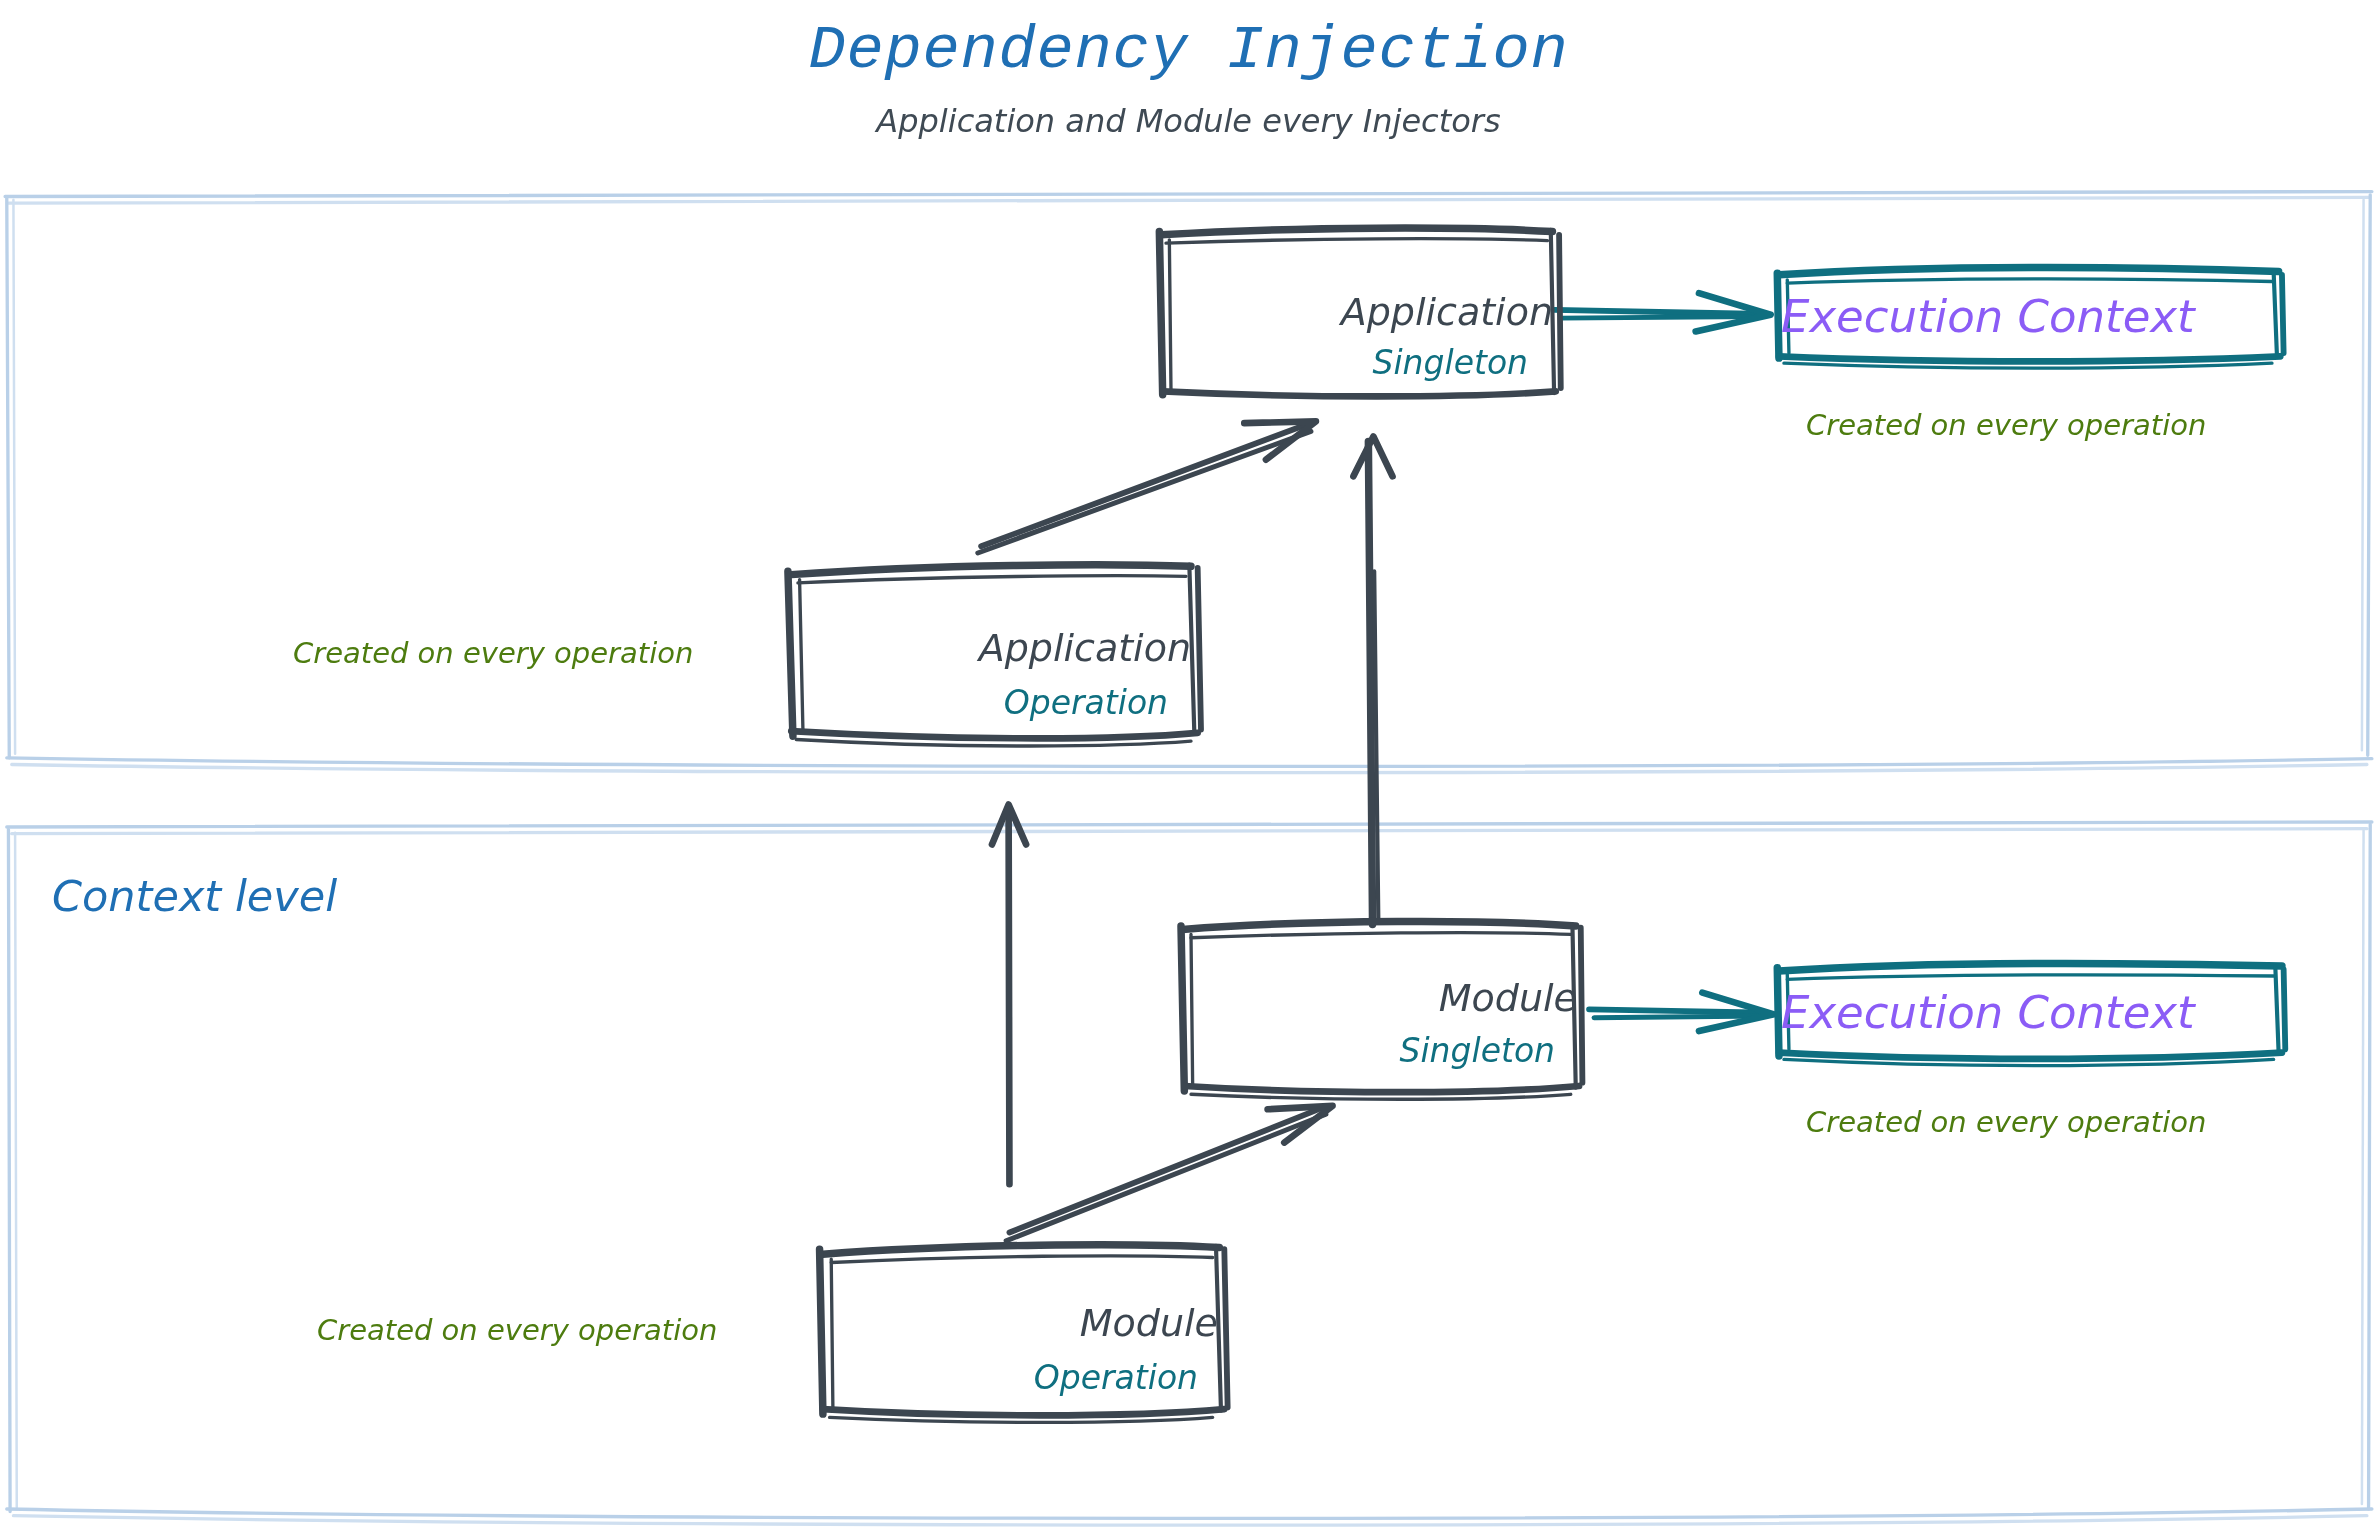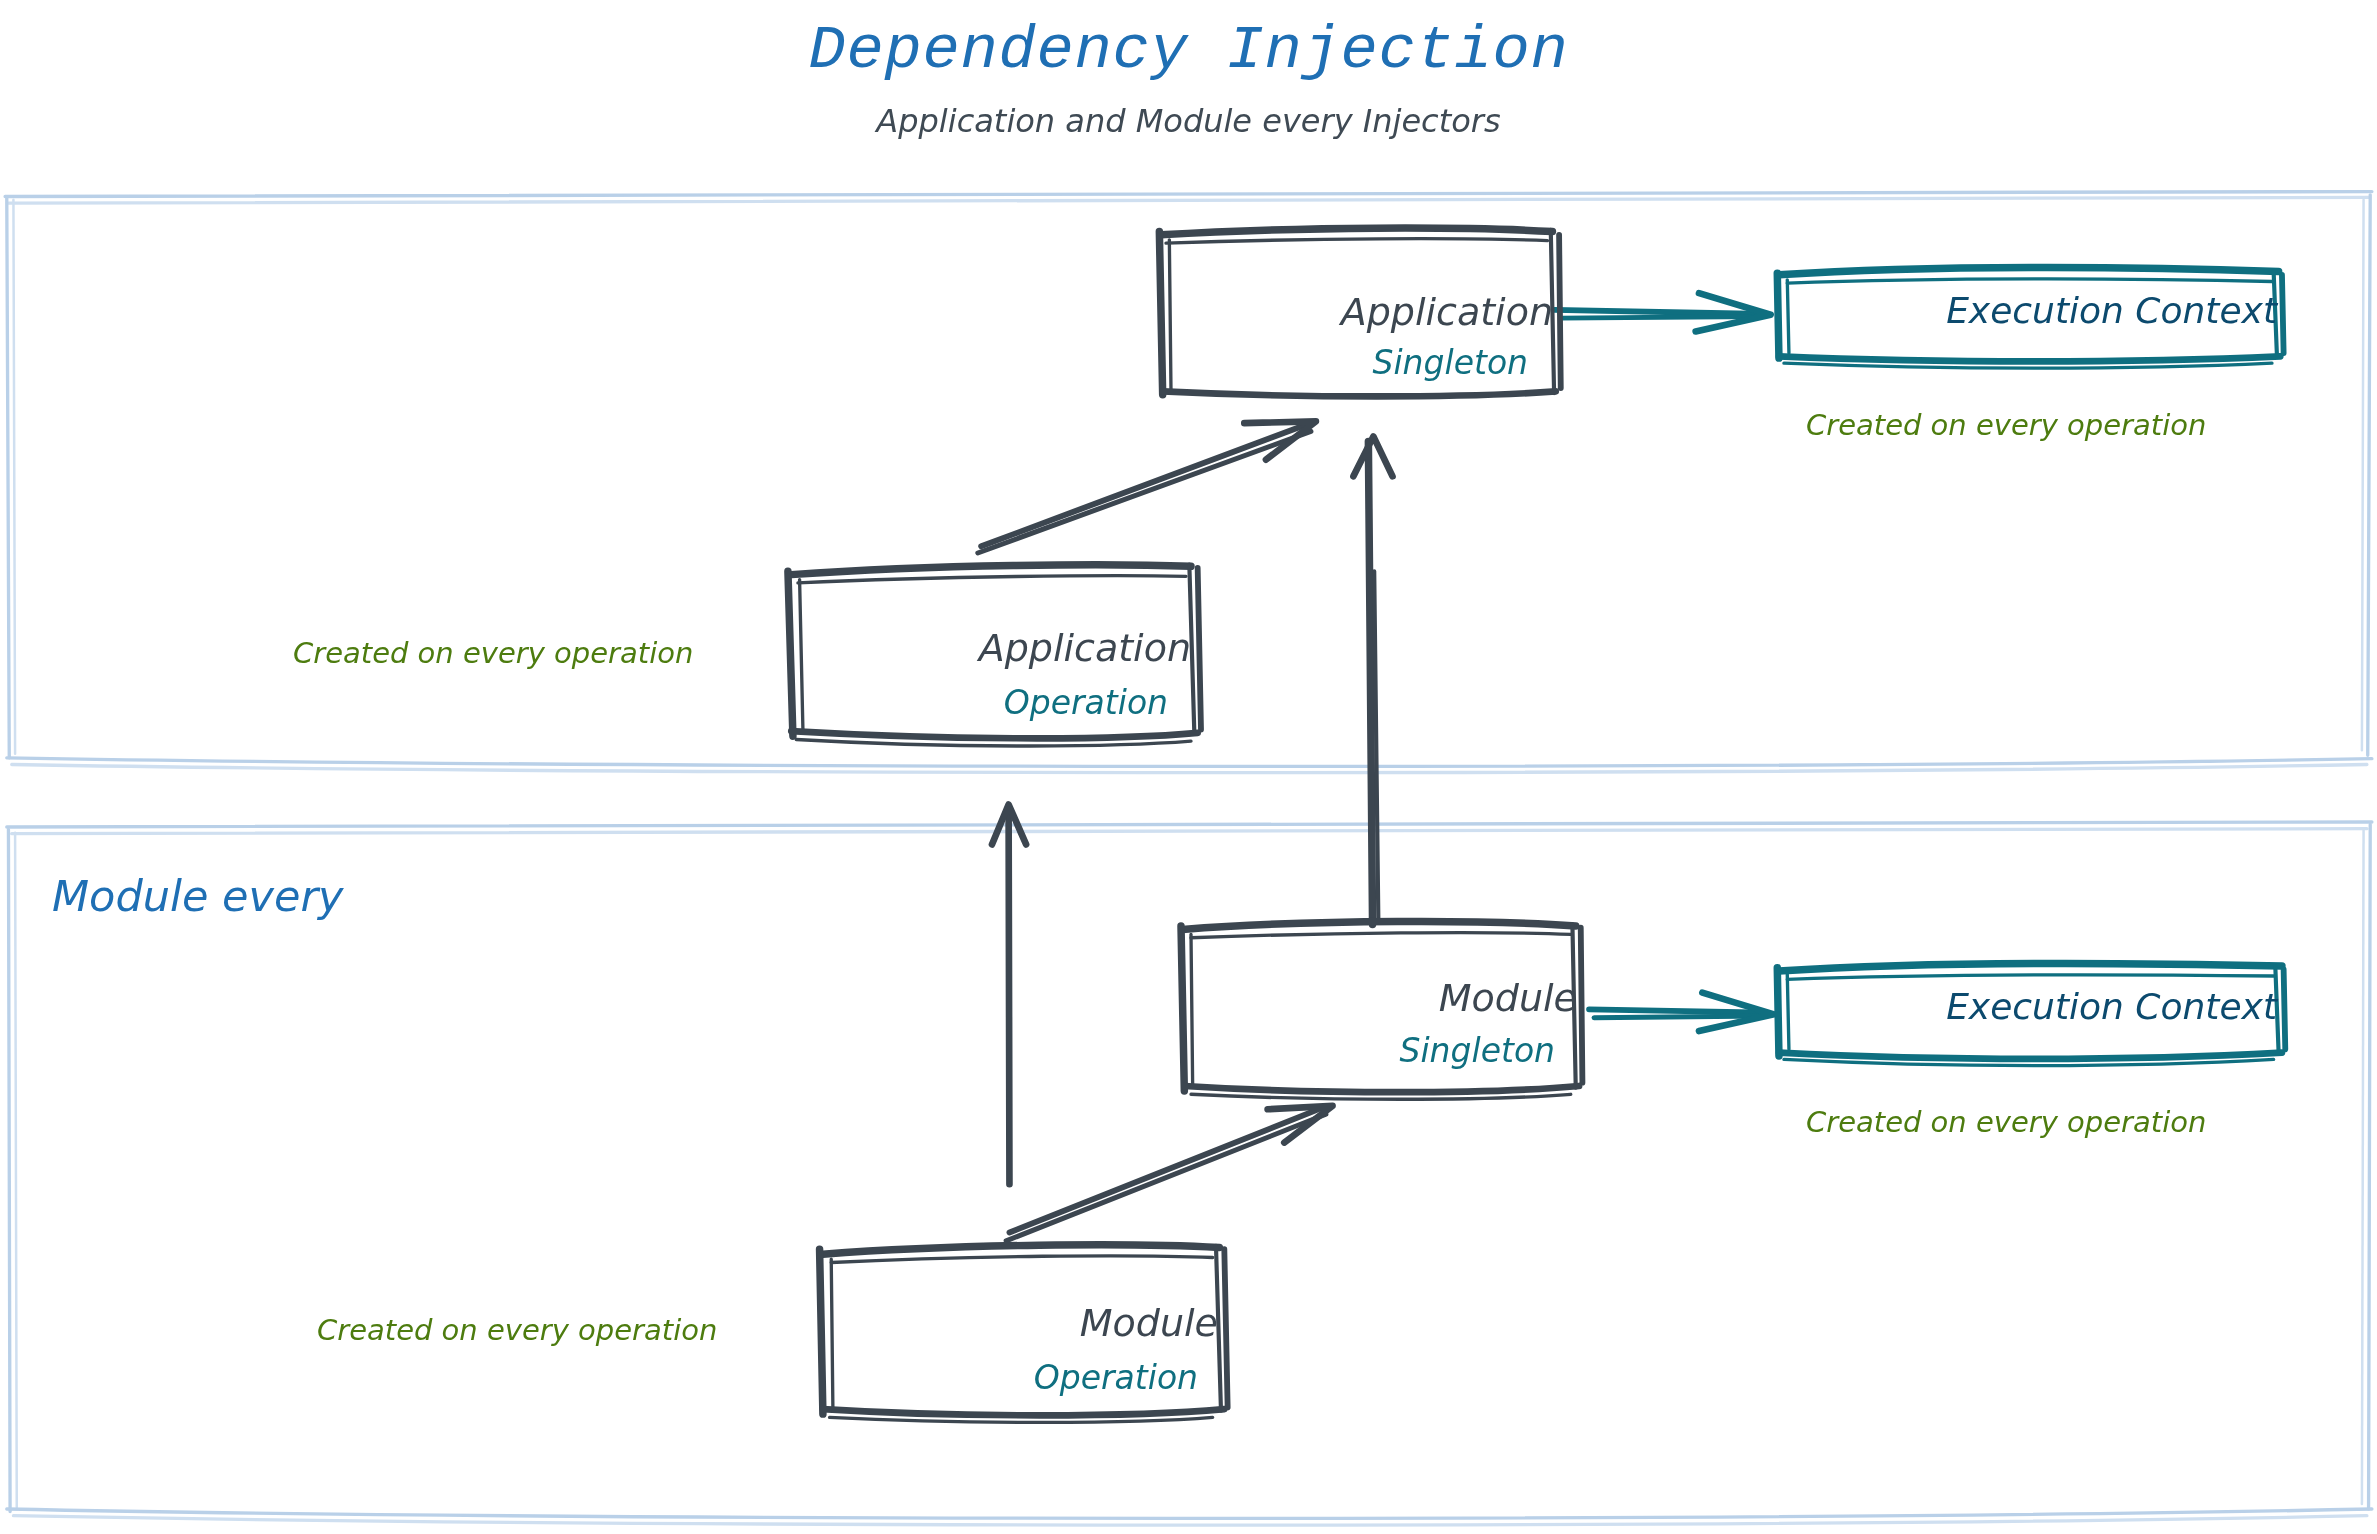--- a/index.html
+++ b/index.html
@@ -28,21 +28,21 @@
   }
 
   
   .node-title{
     font-size:38px;color:#3c4650;font-style:italic;text-align:right;
   }
   .node-scope{
     font-size:33px;color:#0f6f80;font-style:italic;text-align:right;
   }
   .ec-title{
-    font-size:36px;color:#0c4a6e;font-style:italic;text-align:right;
+    font-size:45px;color:#8b5cf6;font-style:italic;text-align:left;
   }
   .note{
     font-size:29px;color:#4d7c0f;font-style:italic;
   }
 </style>
 </head>
 <body>
 
 <div id="stage">
 
@@ -67,21 +67,21 @@
       <path d="M14,1001 L2842,995" fill="none" stroke="#cfdff0" stroke-width="4" stroke-linecap="round"></path>
       <path d="M10,996 L12,1815" fill="none" stroke="#b9d0e8" stroke-width="4" stroke-linecap="round"></path>
       <path d="M18,1000 L20,1810" fill="none" stroke="#cfdff0" stroke-width="3" stroke-linecap="round"></path>
       <path d="M2846,990 L2844,1812" fill="none" stroke="#b9d0e8" stroke-width="4" stroke-linecap="round"></path>
       <path d="M2838,996 L2836,1806" fill="none" stroke="#cfdff0" stroke-width="3" stroke-linecap="round"></path>
       <path d="M8,1812 C700,1826 2100,1828 2848,1812" fill="none" stroke="#b9d0e8" stroke-width="4" stroke-linecap="round"></path>
       <path d="M16,1820 C720,1834 2120,1836 2842,1820" fill="none" stroke="#cfdff0" stroke-width="4" stroke-linecap="round"></path>
     </g>
   </svg>
 
-  <div class="txt level-label" style="left:52px;top:871px;">Module every</div>
+  <div class="txt level-label" style="left:52px;top:871px;">Context level</div>
 
   <svg class="layer" viewBox="0 0 2854 1842" width="2377" height="1534">
 
     <g>
       <path d="M1866,372 L2118,377" fill="none" stroke="#0f6f80" stroke-width="7" stroke-linecap="round"></path>
       <path d="M1874,382 L2112,380" fill="none" stroke="#0f6f80" stroke-width="6" stroke-linecap="round"></path>
       <path d="M2040,352 L2126,378 L2036,398" fill="none" stroke="#0f6f80" stroke-width="8" stroke-linecap="round" stroke-linejoin="round"></path>
     </g>
 
     <g>

